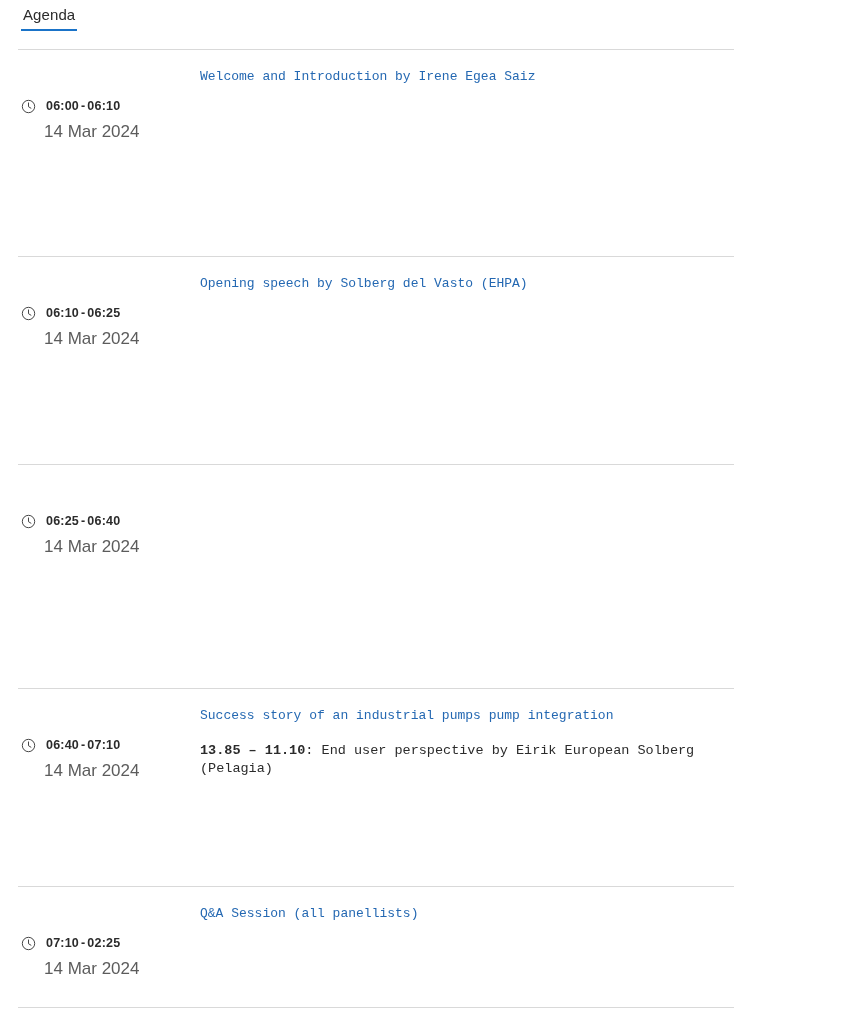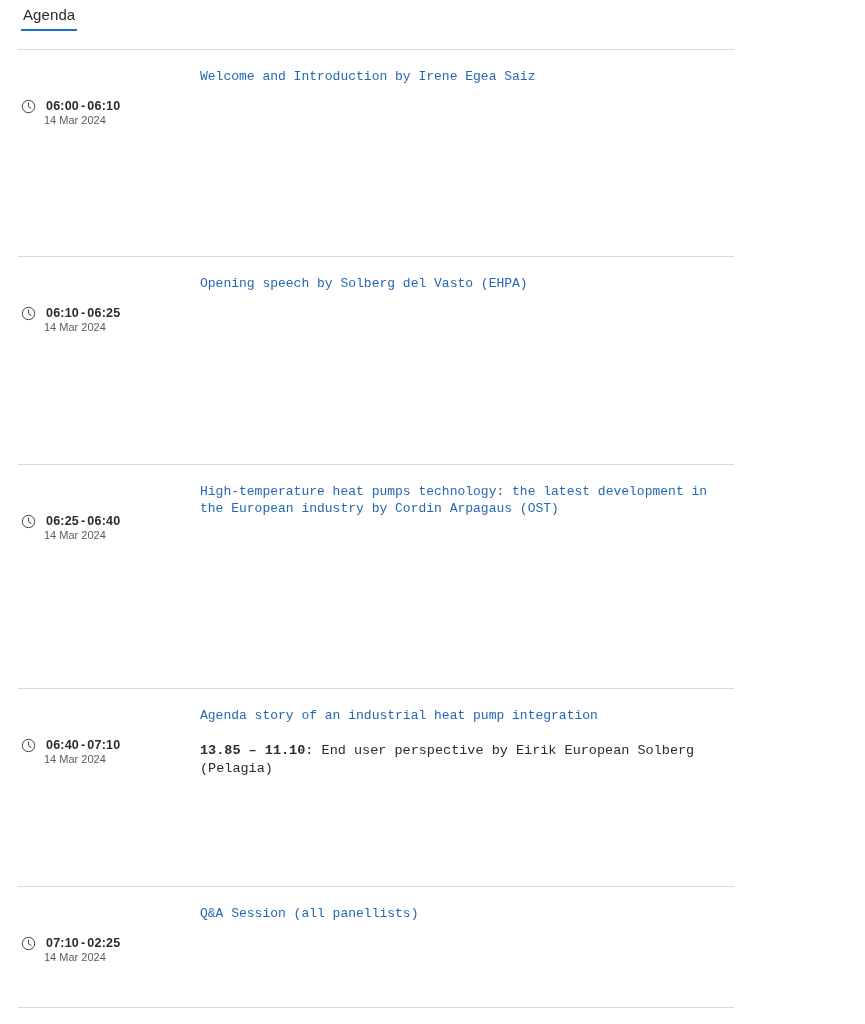--- a/index.html
+++ b/index.html
@@ -75,22 +75,23 @@
     font-weight: bold;
     color: #2b2b2b;
     white-space: nowrap;
     letter-spacing: 0.2px;
   }
   .time-text .dash {
     font-weight: bold;
     padding: 0 2px;
   }
   .date-text {
+    margin-top: 8px;
     margin-left: 23px;
-    font-size: 11px;
+    font-size: 17px;
     color: #5c5c5c;
   }
 
   .agenda-row .content-col {
     flex: 1 1 auto;
     padding-top: 18px;
     padding-right: 10px;
     box-sizing: border-box;
     font-family: Liberation Mono, monospace;
   }
@@ -181,44 +182,40 @@
             <circle cx="8" cy="8" r="6.6" fill="none" stroke="#3a3a3a" stroke-width="1"></circle>
             <path d="M8 4.2 L8 8.2 L10.6 9.8" fill="none" stroke="#3a3a3a" stroke-width="1" stroke-linecap="round" stroke-linejoin="round"></path>
           </svg>
         </span>
         <span class="time-text">
           <span class="start">06:25</span><span class="dash">-</span><span class="end">06:40</span>
         </span>
       </div>
       <div class="date-text">14 Mar 2024</div>
     </div>
-    <div class="content-col">
-      <a class="session-title" href="#">High-temperature heat pumps technology: the latest development in the European industry by Cordin Arpagaus (OST)</a>
-      <div class="sub-items"></div>
-    </div>
   </div>
   <div class="sep"></div>
 
   <div class="agenda-row" style="min-height: 197px;">
     <div class="time-col">
       <div class="time-line">
         <span class="clock-icon">
           <svg width="15" height="15" viewBox="0 0 16 16" xmlns="http://www.w3.org/2000/svg">
             <circle cx="8" cy="8" r="6.6" fill="none" stroke="#3a3a3a" stroke-width="1"></circle>
             <path d="M8 4.2 L8 8.2 L10.6 9.8" fill="none" stroke="#3a3a3a" stroke-width="1" stroke-linecap="round" stroke-linejoin="round"></path>
           </svg>
         </span>
         <span class="time-text">
           <span class="start">06:40</span><span class="dash">-</span><span class="end">07:10</span>
         </span>
       </div>
       <div class="date-text">14 Mar 2024</div>
     </div>
     <div class="content-col">
-      <a class="session-title" href="#">Agenda story of an industrial heat pump integration</a>
+      <a class="session-title" href="#">Success story of an industrial pumps pump integration</a>
       <div class="sub-items">
             <div class="sub-item"><b>13.85 – 11.10</b><span>: End user perspective by Eirik European Solberg (Pelagia)</span></div>
           </div>
     </div>
   </div>
   <div class="sep"></div>
 
   <div class="agenda-row" style="min-height: 120px;">
     <div class="time-col">
       <div class="time-line">

